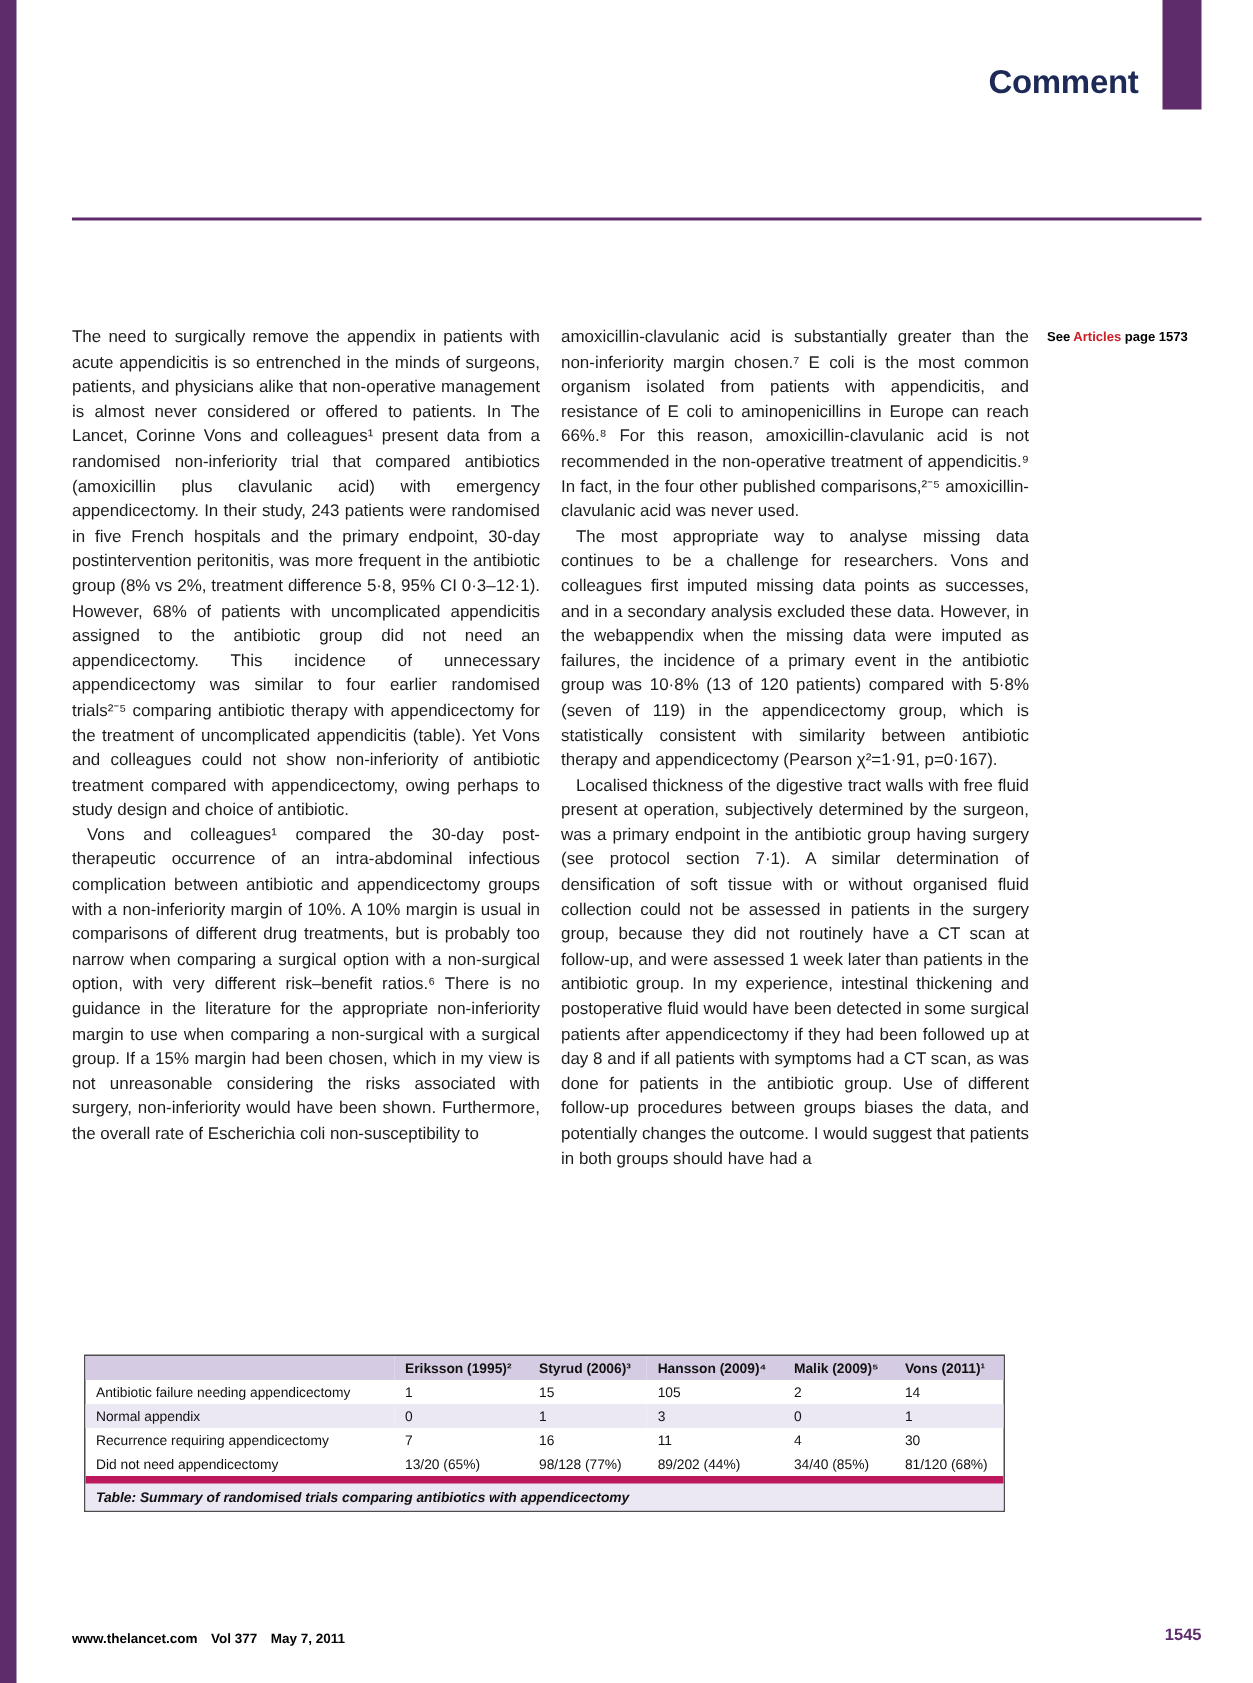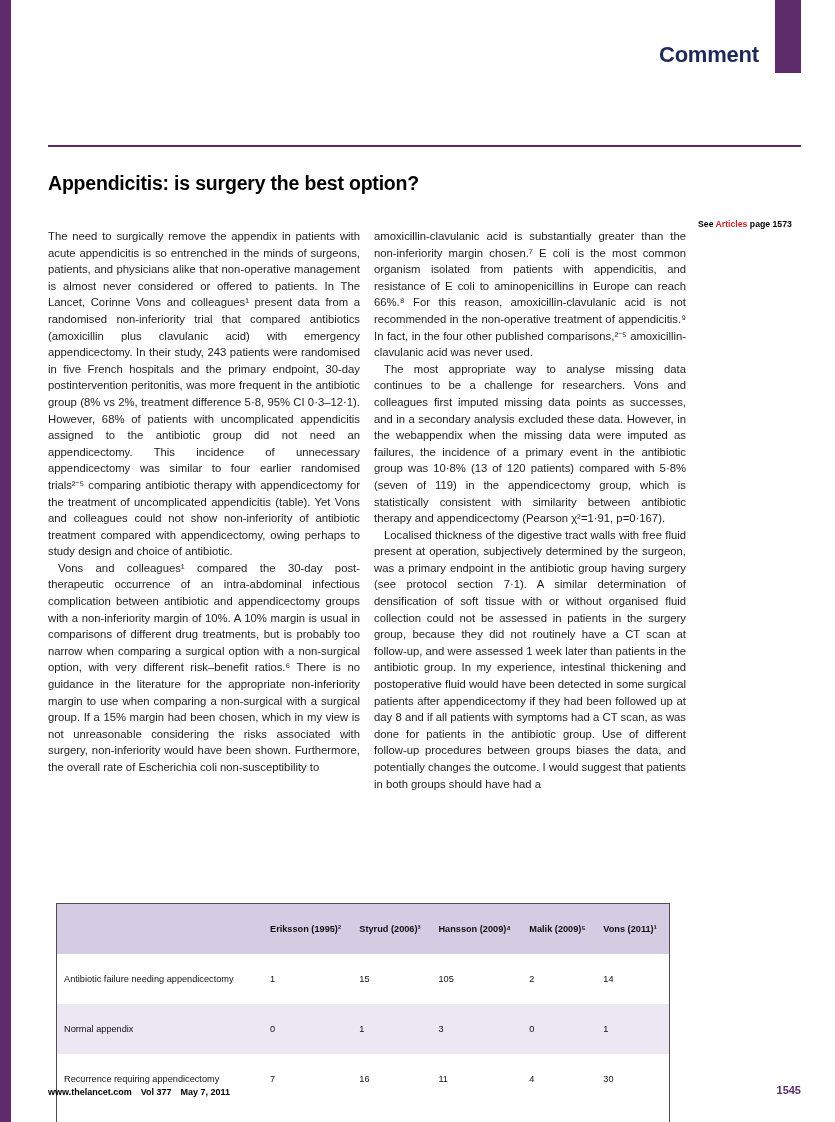--- a/index.html
+++ b/index.html
@@ -12,42 +12,42 @@
   .section-title {
     position:absolute; top:42px; right:76px; font-size:22px; font-weight:bold;
     color:#1d2956; letter-spacing:-0.2px;
   }
   .header-rule { position:absolute; left:48px; top:145px; width:753px; height:2px; background:#5f2c6b; }
   .article-title {
     position:absolute; left:48px; top:172px; margin:0; font-size:19.5px; font-weight:bold;
     color:#000; letter-spacing:-0.2px;
   }
   .col {
-    position:absolute; top:228px; height:682px; overflow:hidden;
+    position:absolute; top:217px; height:682px; overflow:hidden;
     font-size:11.3px; line-height:16.6px; text-align:justify; color:#1c1c1c;
   }
   .col-1 { left:48px;  width:312px; }
   .col-2 { left:374px; width:312px; }
   .col p { margin:0; }
   .col p.indent { text-indent:10px; }
   .margin-note {
     position:absolute; left:698px; width:110px; font-size:8.7px; line-height:11.5px; color:#000;
   }
   .see-note { top:219px; font-weight:bold; }
   .see-red { color:#cc2027; }
   .protocol-note { top:633px; }
   .protocol-label { font-weight:bold; display:block; }
   .protocol-url { font-weight:normal; word-break:break-all; }
   .table-wrap {
     position:absolute; left:56px; top:903px; width:612px;
     border:1px solid #4d4d4d; background:#fff; font-size:9.2px;
   }
   .table-wrap table { width:100%; border-collapse:collapse; }
   .table-wrap th, .table-wrap td {
-    padding:20px 7px; text-align:left; font-size:9.2px; color:#111; font-weight:normal;
+    padding:3px 7px; text-align:left; font-size:9.2px; color:#111; font-weight:normal;
     vertical-align:middle;
   }
   .table-wrap thead th { font-weight:bold; background:#d5cce4; }
   .table-wrap .label-col { width:192px; }
   .table-wrap tbody tr.shade { background:#ebe7f3; }
   .table-caption {
     border-top:5px solid #be185d; background:#ebe7f3; padding:4px 7px;
     font-style:italic; font-weight:bold; color:#111; font-size:9.2px;
   }
   .footer-left { position:absolute; left:48px; top:1087px; font-size:9px; color:#000; }
@@ -60,21 +60,20 @@
 <body>
 
 <div class="page">
 
   <div class="left-bar"></div>
   <div class="corner-block"></div>
 
   <div class="section-title">Comment</div>
   <div class="header-rule"></div>
 
-  <h1 class="article-title">Appendicitis: is surgery the best option?</h1>
 
   <div class="col col-1">
     <p>The need to surgically remove the appendix in patients with acute appendicitis is so entrenched in the minds of surgeons, patients, and physicians alike that non-operative management is almost never considered or offered to patients. In The Lancet, Corinne Vons and colleagues¹ present data from a randomised non-inferiority trial that compared antibiotics (amoxicillin plus clavulanic acid) with emergency appendicectomy. In their study, 243 patients were randomised in five French hospitals and the primary endpoint, 30-day postintervention peritonitis, was more frequent in the antibiotic group (8% vs 2%, treatment difference 5·8, 95% CI 0·3–12·1). However, 68% of patients with uncomplicated appendicitis assigned to the antibiotic group did not need an appendicectomy. This incidence of unnecessary appendicectomy was similar to four earlier randomised trials²⁻⁵ comparing antibiotic therapy with appendicectomy for the treatment of uncomplicated appendicitis (table). Yet Vons and colleagues could not show non-inferiority of antibiotic treatment compared with appendicectomy, owing perhaps to study design and choice of antibiotic.</p>
     <p class="indent">Vons and colleagues¹ compared the 30-day post-therapeutic occurrence of an intra-abdominal infectious complication between antibiotic and appendicectomy groups with a non-inferiority margin of 10%. A 10% margin is usual in comparisons of different drug treatments, but is probably too narrow when comparing a surgical option with a non-surgical option, with very different risk–benefit ratios.⁶ There is no guidance in the literature for the appropriate non-inferiority margin to use when comparing a non-surgical with a surgical group. If a 15% margin had been chosen, which in my view is not unreasonable considering the risks associated with surgery, non-inferiority would have been shown. Furthermore, the overall rate of Escherichia coli non-susceptibility to</p>
   </div>
 
   <div class="col col-2">
     <p>amoxicillin-clavulanic acid is substantially greater than the non-inferiority margin chosen.⁷ E coli is the most common organism isolated from patients with appendicitis, and resistance of E coli to aminopenicillins in Europe can reach 66%.⁸ For this reason, amoxicillin-clavulanic acid is not recommended in the non-operative treatment of appendicitis.⁹ In fact, in the four other published comparisons,²⁻⁵ amoxicillin-clavulanic acid was never used.</p>
     <p class="indent">The most appropriate way to analyse missing data continues to be a challenge for researchers. Vons and colleagues first imputed missing data points as successes, and in a secondary analysis excluded these data. However, in the webappendix when the missing data were imputed as failures, the incidence of a primary event in the antibiotic group was 10·8% (13 of 120 patients) compared with 5·8% (seven of 119) in the appendicectomy group, which is statistically consistent with similarity between antibiotic therapy and appendicectomy (Pearson χ²=1·91, p=0·167).</p>
     <p class="indent">Localised thickness of the digestive tract walls with free fluid present at operation, subjectively determined by the surgeon, was a primary endpoint in the antibiotic group having surgery (see protocol section 7·1). A similar determination of densification of soft tissue with or without organised fluid collection could not be assessed in patients in the surgery group, because they did not routinely have a CT scan at follow-up, and were assessed 1 week later than patients in the antibiotic group. In my experience, intestinal thickening and postoperative fluid would have been detected in some surgical patients after appendicectomy if they had been followed up at day 8 and if all patients with symptoms had a CT scan, as was done for patients in the antibiotic group. Use of different follow-up procedures between groups biases the data, and potentially changes the outcome. I would suggest that patients in both groups should have had a</p>

